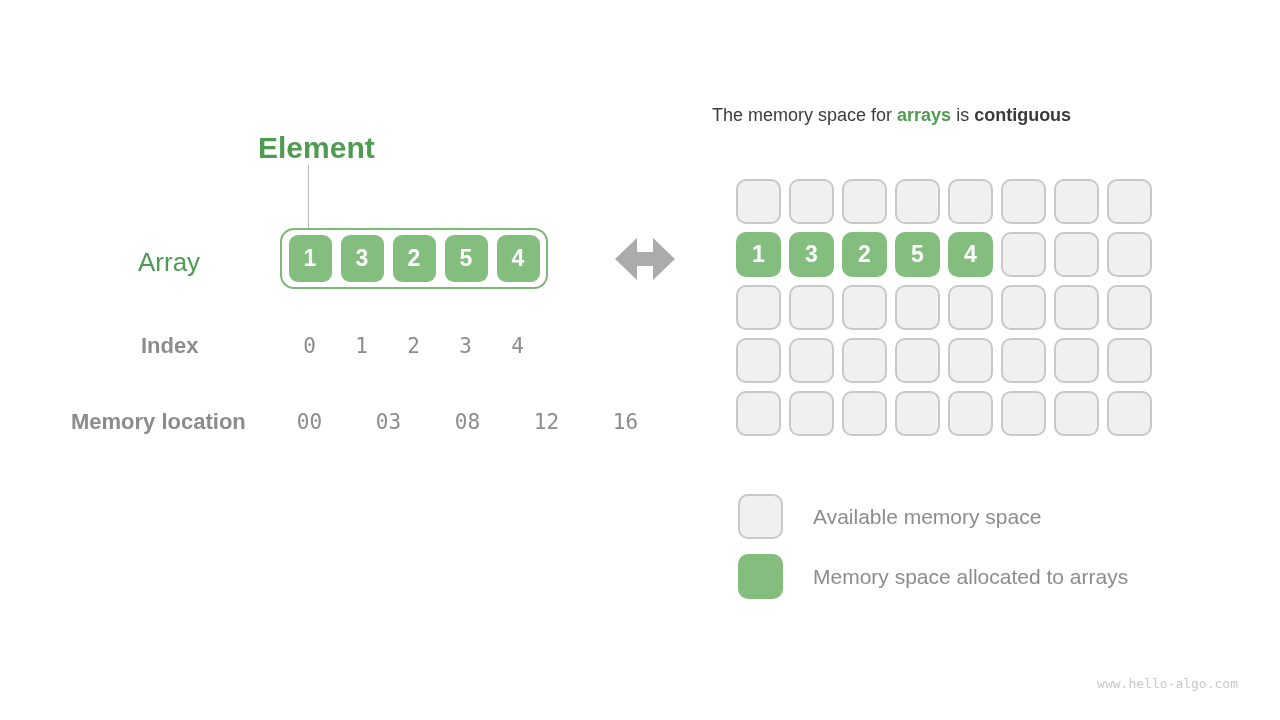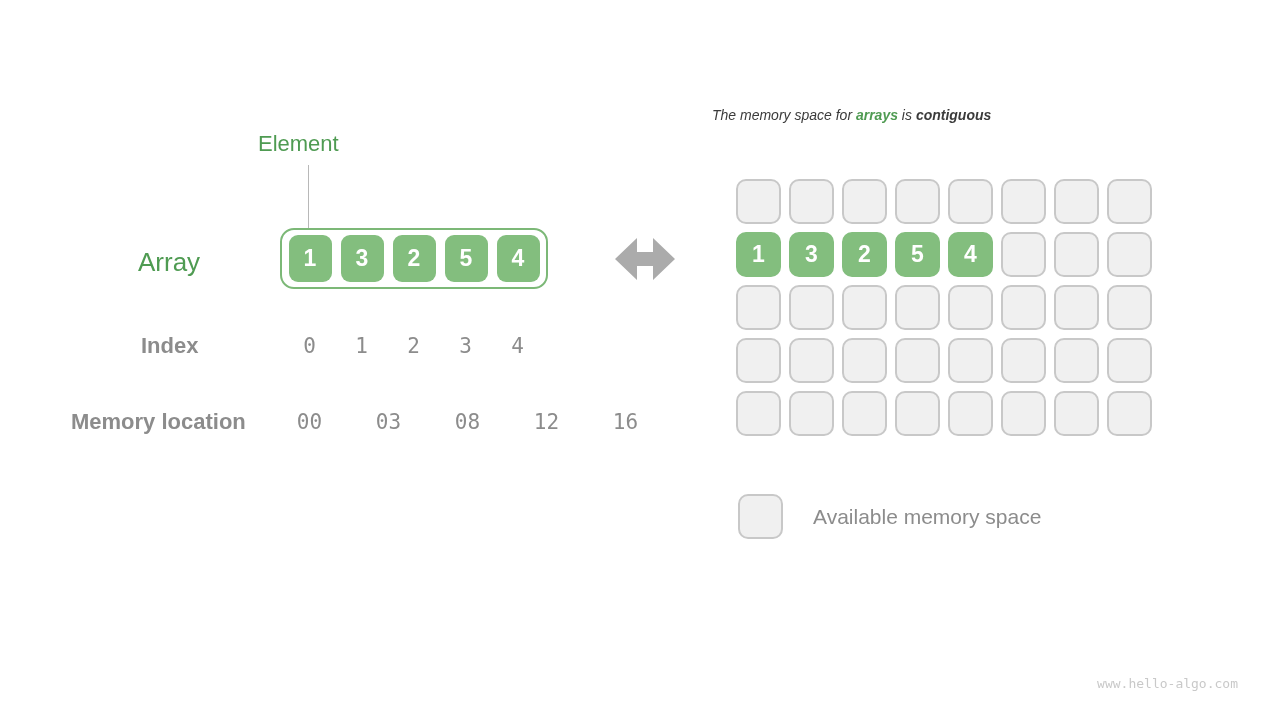--- a/index.html
+++ b/index.html
@@ -8,21 +8,21 @@
     position: relative;
     background: #ffffff;
     font-family: "Liberation Sans", sans-serif;
     overflow: hidden;
   }
   .abs { position: absolute; }
 
   
   .element-label {
     left: 258px; top: 131px;
-    font-size: 22px; font-weight: normal;
+    font-size: 30px; font-weight: bold;
     color: var(--green-text, #4F9B52);
   }
   .element-line {
     left: 308px; top: 165px;
     width: 1px; height: 63px;
     background: var(--line-gray, #B8B8B8);
   }
   .array-label {
     left: 138px; top: 247px;
     font-size: 26px; font-weight: normal;
@@ -62,24 +62,23 @@
   #memory-values { top: 409px; gap: 36px; }
   .values-row span { width: 43px; text-align: center; }
 
   
   .arrow-svg { left: 615px; top: 238px; }
   .arrow-svg polygon { fill: var(--arrow-gray, #ABABAB); }
 
   
   .title {
     left: 712px; top: 102px;
-    font-size: 14px; line-height: 26px;
+    font-size: 18px; line-height: 26px;
     color: var(--dark-text, #3B3B3B);
     white-space: nowrap;
-    font-style: italic;
   }
   .title .hl { color: var(--green-text, #4F9B52); font-weight: bold; }
   .title .em { font-weight: bold; }
 
   .memory-grid {
     left: 736px; top: 179px;
     display: grid;
     grid-template-columns: repeat(8, 45px);
     grid-auto-rows: 45px;
     gap: 8px;
@@ -196,15 +195,19 @@
     <div class="mcell"></div>
     <div class="mcell"></div>
     <div class="mcell"></div>
   </div>
 
 <div class="abs legend">
   <div class="legend-row">
     <div class="swatch available"></div>
     <div class="legend-label">Available memory space</div>
   </div>
+  <div class="legend-row">
+    <div class="swatch allocated"></div>
+    <div class="legend-label">Memory space allocated to arrays</div>
+  </div>
 </div>
 
 <div class="abs watermark">www.hello-algo.com</div>
 
 </body></html>

